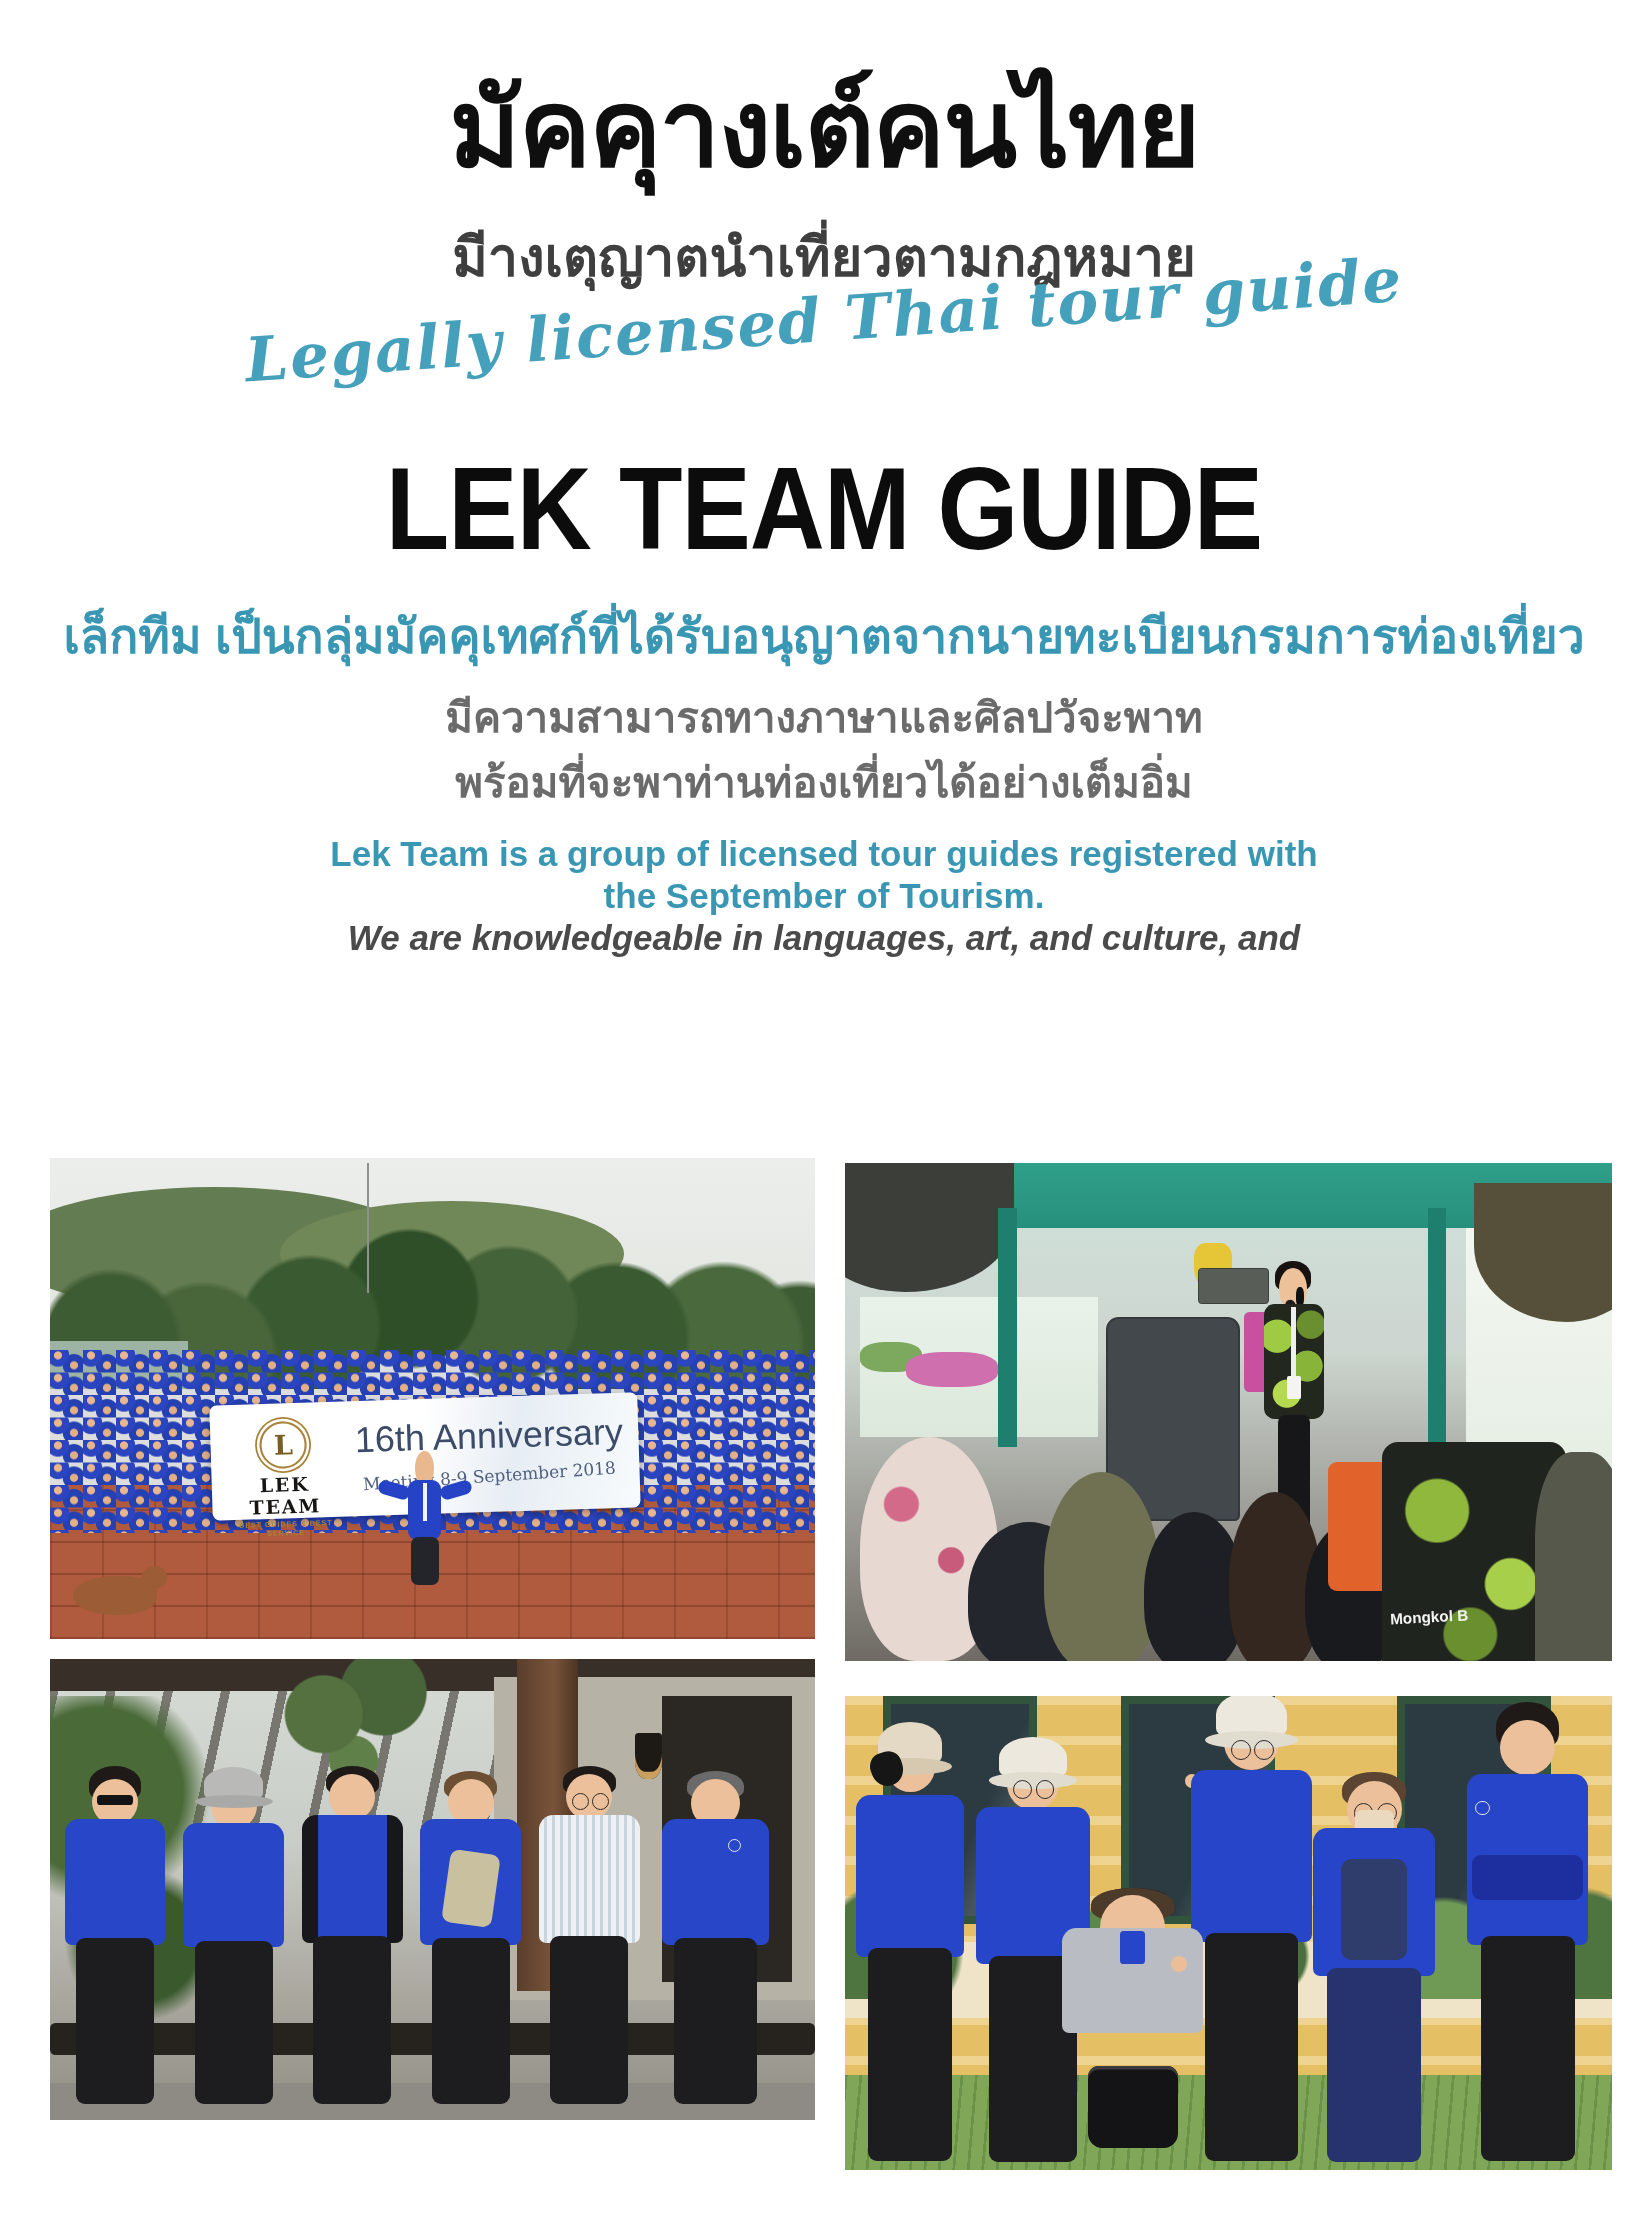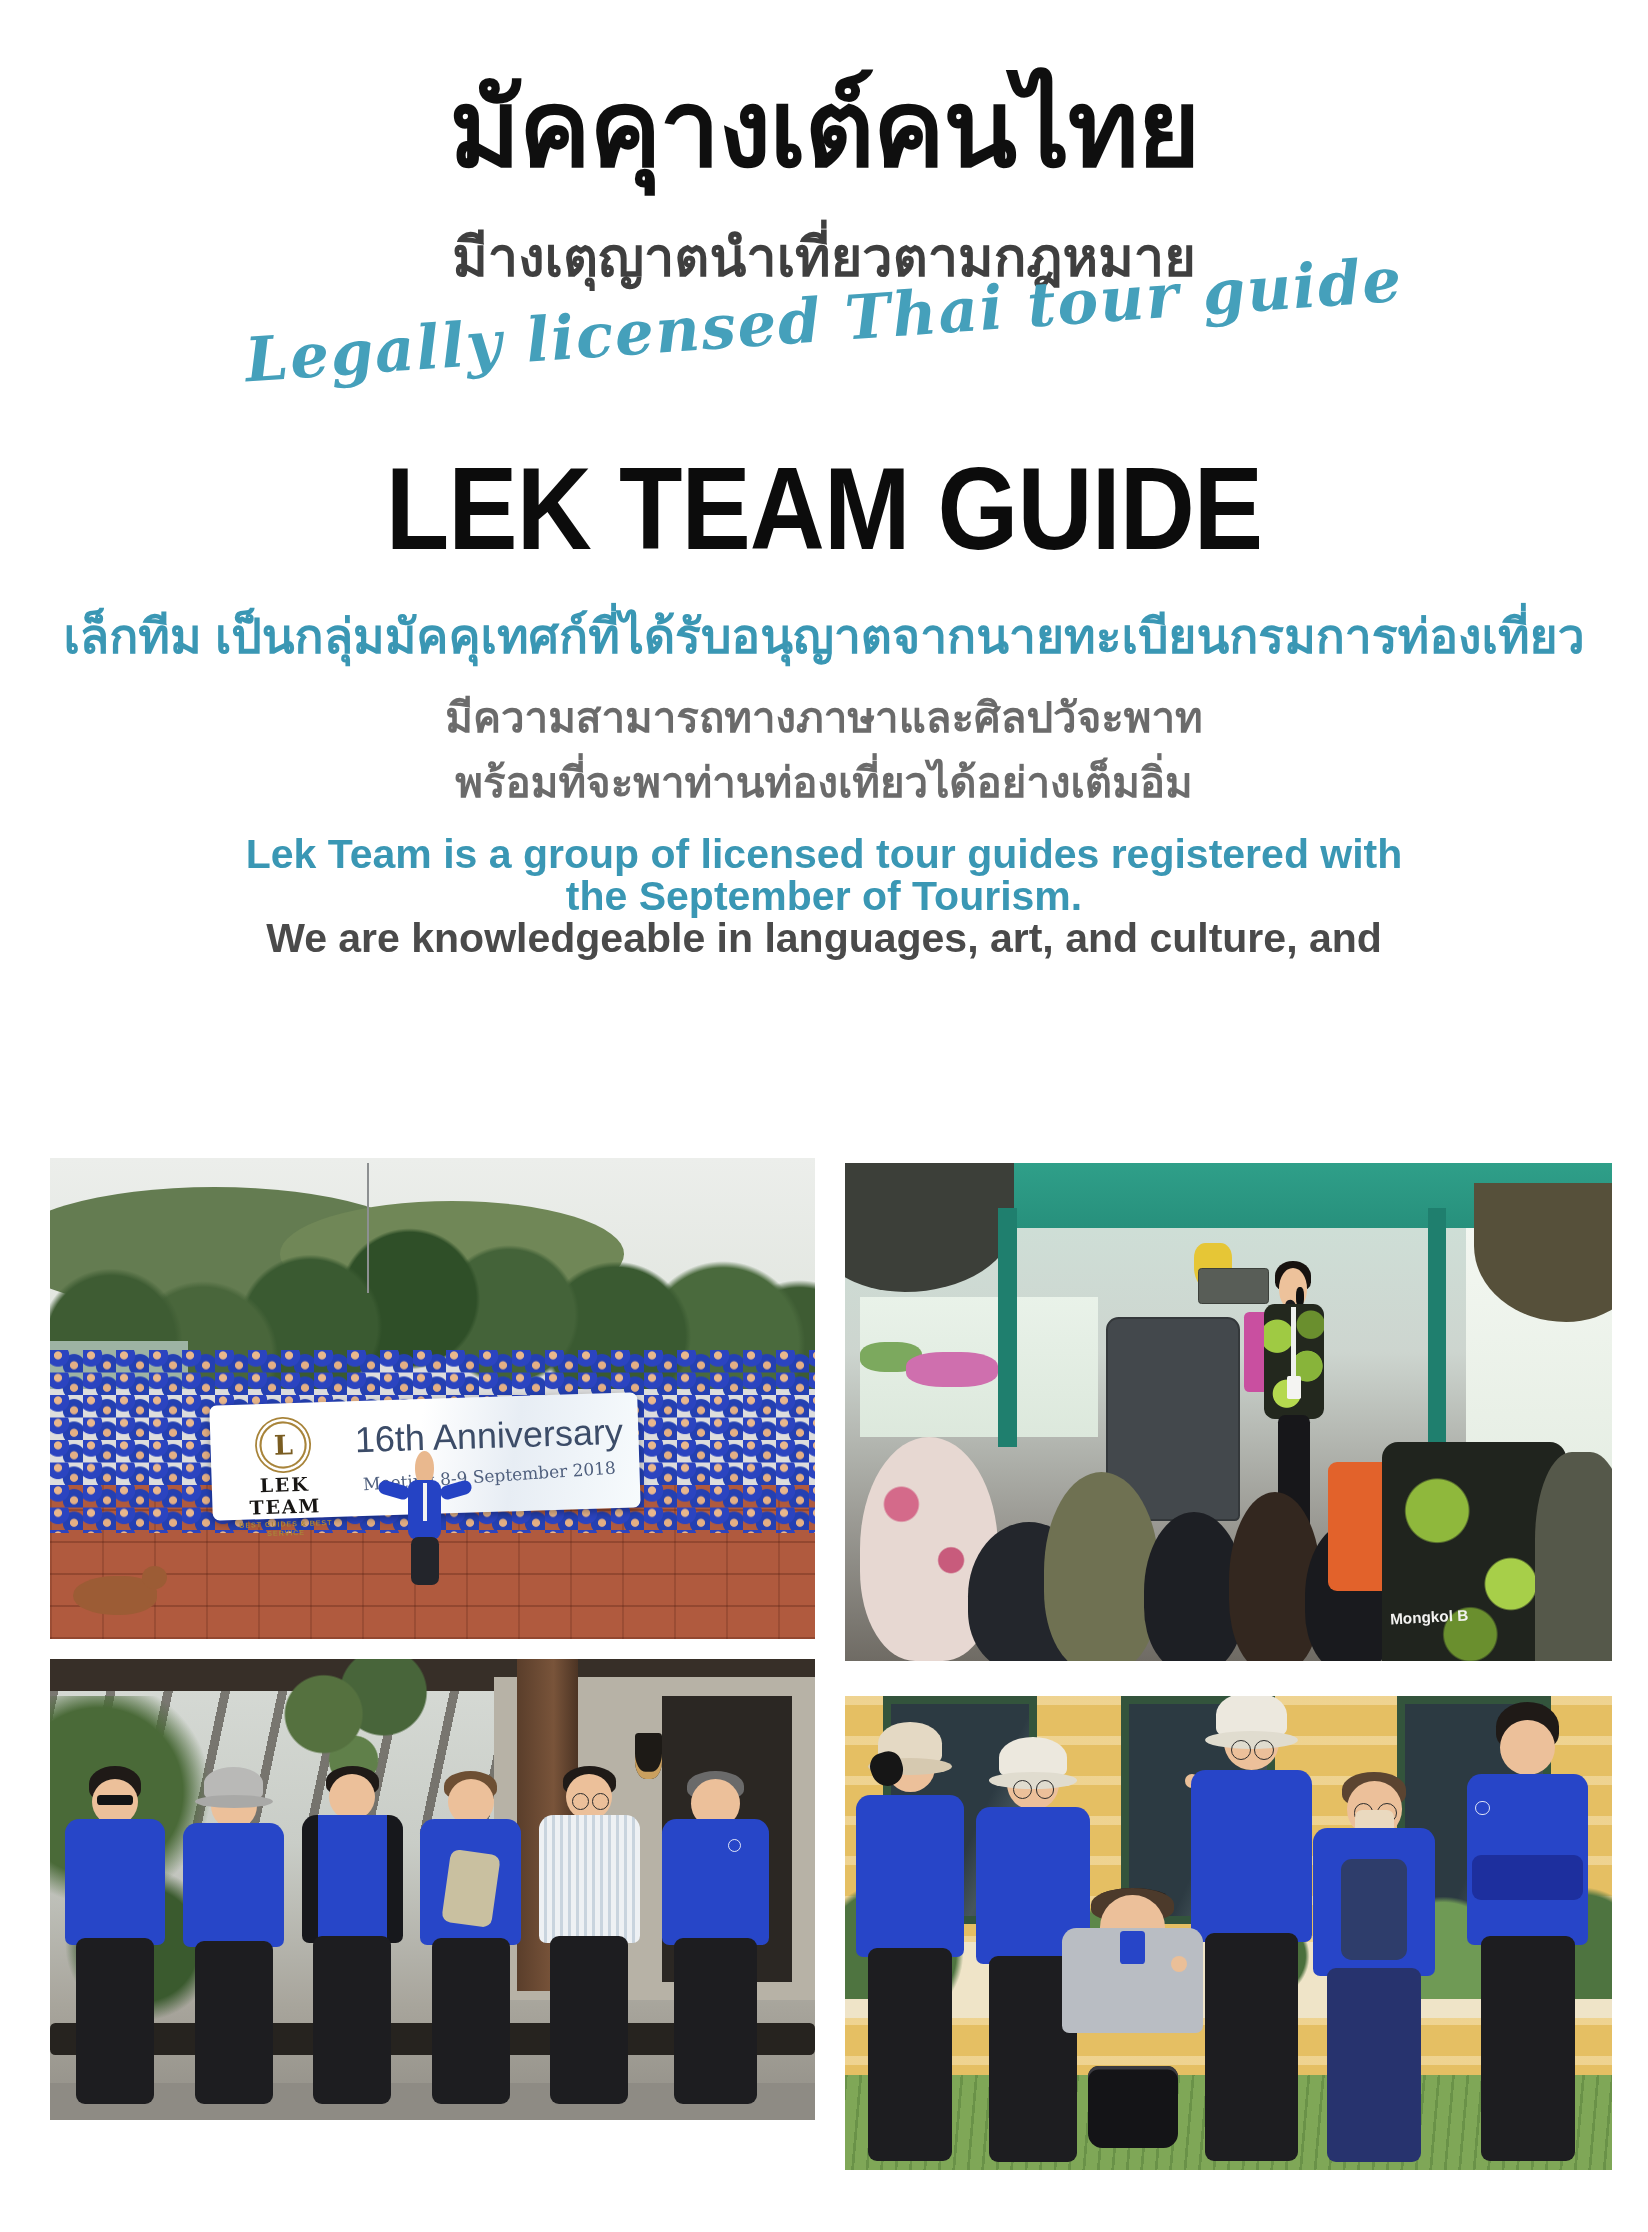--- a/index.html
+++ b/index.html
@@ -10,23 +10,23 @@
   .t-center{position:absolute;left:0;width:100%;text-align:center;}
   .thai-title{top:59px;font-size:108px;font-weight:800;color:#0f0f0f;letter-spacing:-1.8px;line-height:1.3;}
   .thai-subtitle{top:214px;font-size:54px;font-weight:700;color:#3f3f3f;letter-spacing:0;}
   .tagline-script{top:284px;font-size:61px;color:#45a0bb;font-family:"DejaVu Serif",serif;
                   font-style:italic;font-weight:600;transform:rotate(-4deg);letter-spacing:1.8px;}
   .brand-title{top:448px;font-size:106px;font-weight:700;color:#0c0c0c;letter-spacing:-0.9px;
                transform:scale(0.98,1.1);}
   .thai-teal{top:598px;font-size:48px;font-weight:700;color:#3a97b4;}
   .thai-gray1{top:684px;font-size:42px;font-weight:600;color:#6b6b6b;}
   .thai-gray2{top:749px;font-size:42px;font-weight:600;color:#6b6b6b;}
-  .intro-en{top:833px;font-size:41px;font-weight:700;line-height:42px;}
+  .intro-en{top:833px;font-size:35px;font-weight:700;line-height:42px;}
   .intro-en .teal{color:#3a97b4;}
-  .intro-en .dark{color:#4a4a4a;}
+  .intro-en .dark{color:#4a4a4a;font-style:italic;}
 
   
   .photo{position:absolute;overflow:hidden;background:#dddddd;}
   .p1{left:50px;top:1158px;width:765px;height:481px;}
   .p2{left:845px;top:1163px;width:767px;height:498px;}
   .p3{left:50px;top:1659px;width:765px;height:461px;}
   .p4{left:845px;top:1696px;width:767px;height:474px;}
   .photo *{position:absolute;}
 
   

